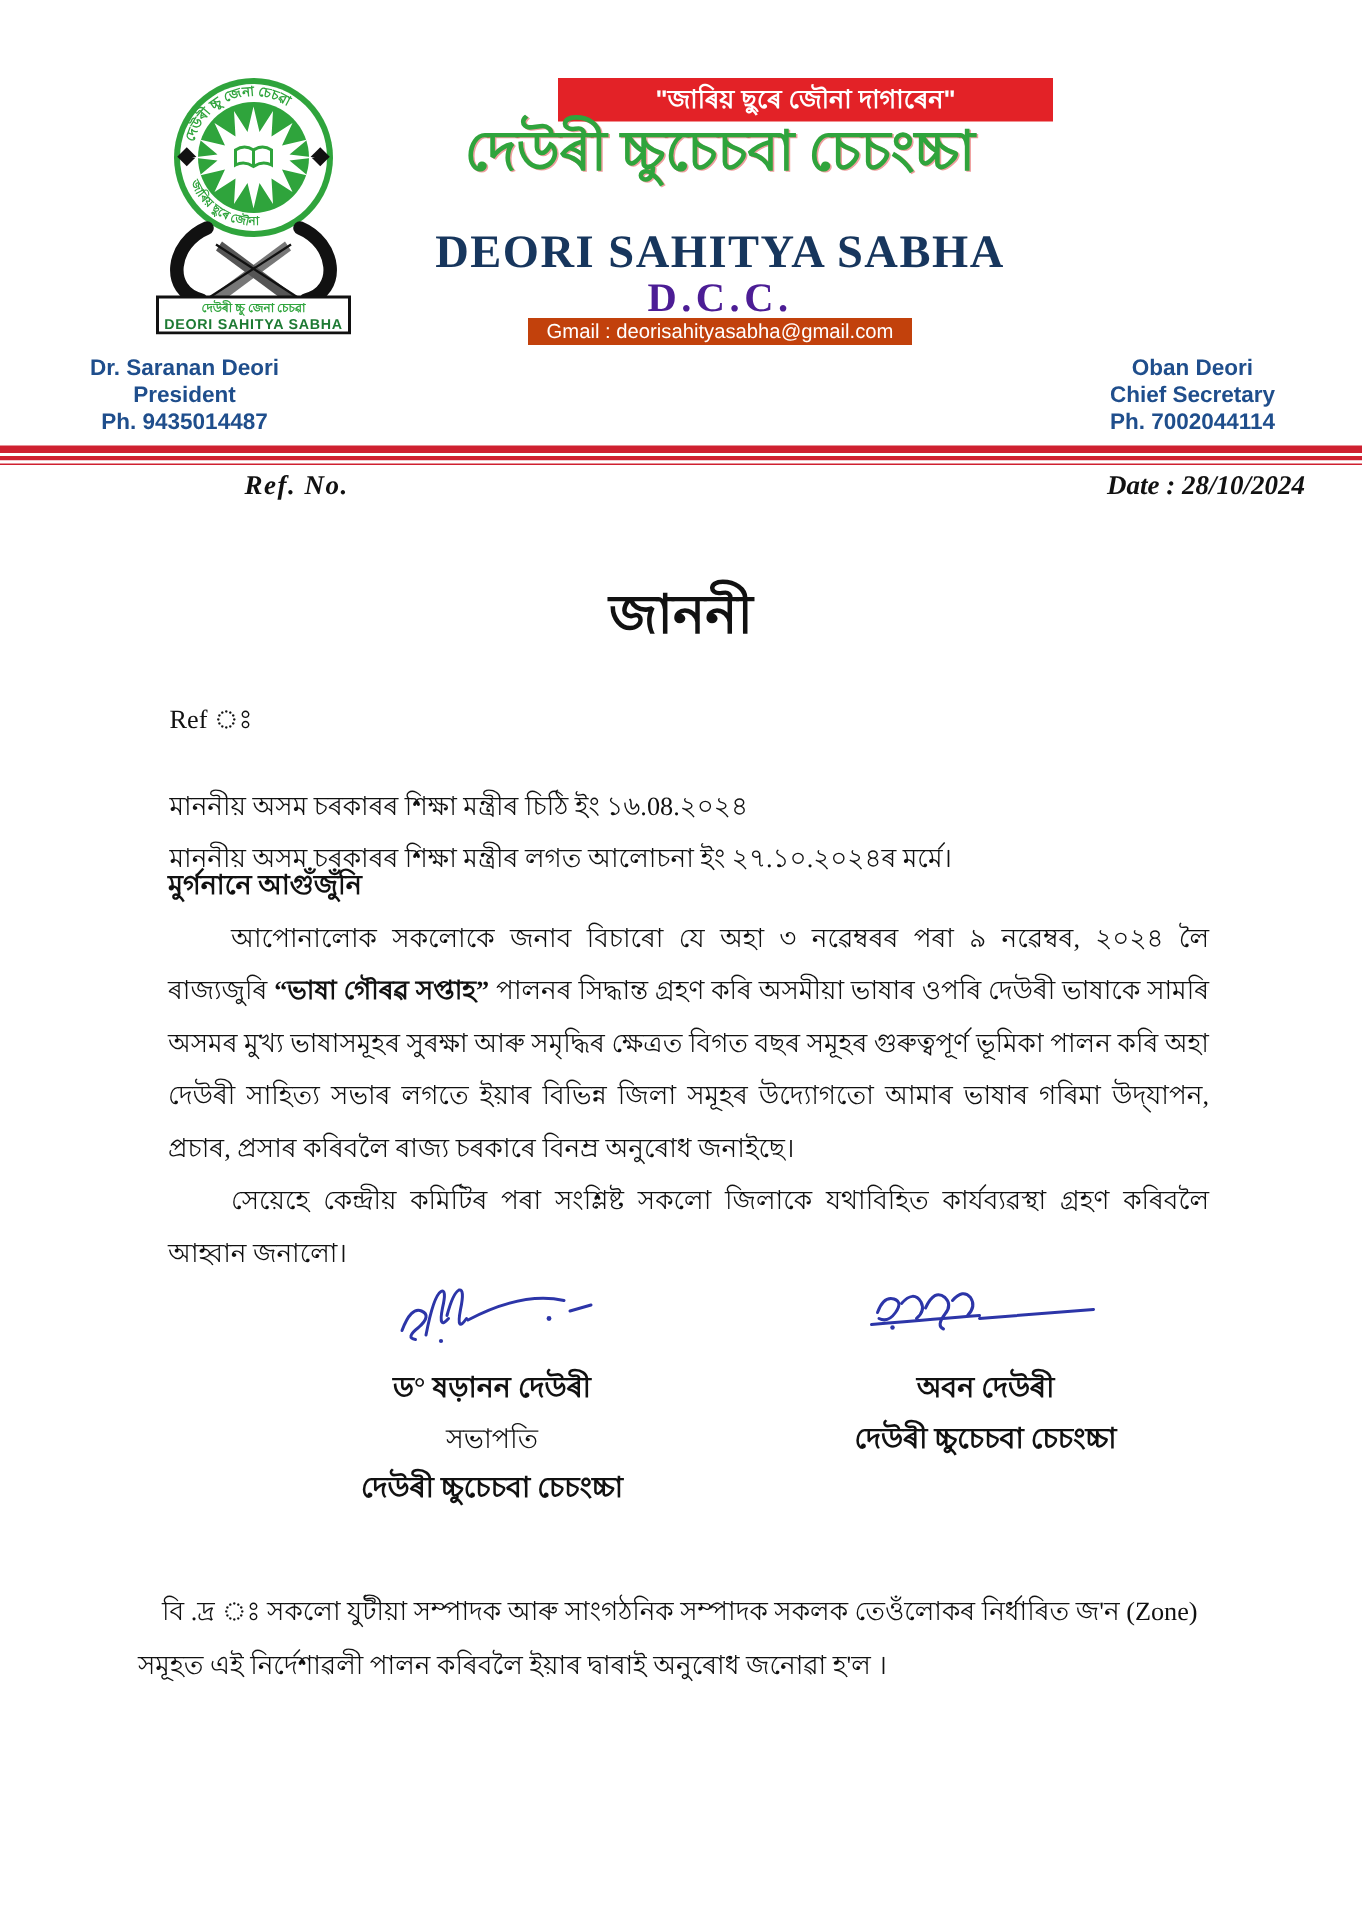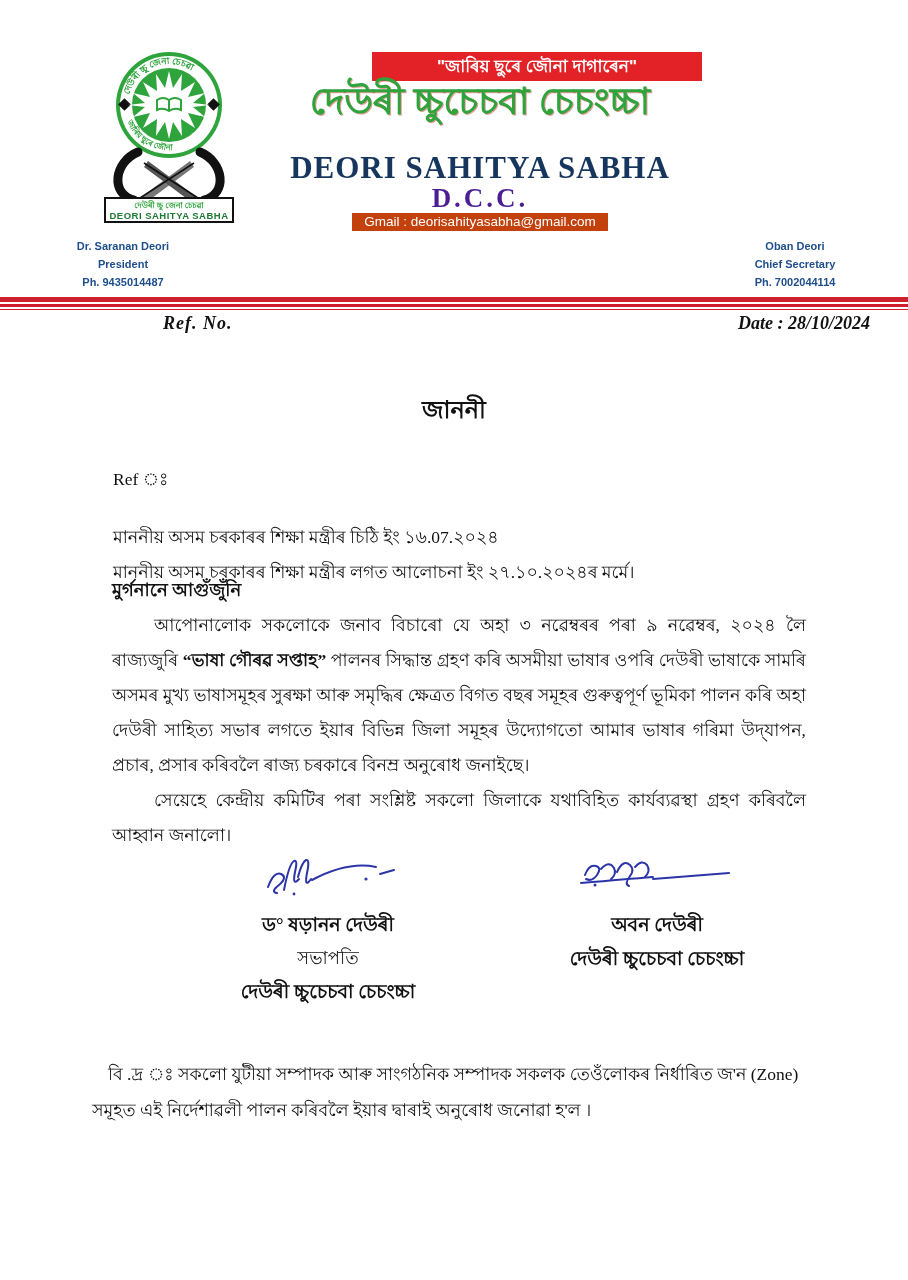--- a/index.html
+++ b/index.html
@@ -53,21 +53,21 @@
   }
   .estd-row span{margin:0 19px;}
   .addr{
     position:absolute;left:160px;top:252px;width:640px;text-align:center;
     font-family:"Liberation Sans","DejaVu Sans",sans-serif;
     font-weight:bold;font-size:12.8px;line-height:14.5px;color:#000;
   }
   .contact{
     position:absolute;top:237px;width:190px;text-align:center;
     font-family:"Liberation Sans","DejaVu Sans",sans-serif;
-    color:#1f4e8c;font-size:11px;line-height:18px;font-weight:bold;
+    color:#1f4e8c;font-size:15px;line-height:18px;font-weight:bold;
   }
   .contact.left{left:28px;}
   .contact.right{right:18px;}
   
   .red-rule{position:absolute;left:0;top:297px;width:908px;}
   .red-rule .r1{height:5px;background:#cf2030;}
   .red-rule .g1{height:2px;background:#fff;}
   .red-rule .r2{height:3px;background:#cf2030;}
   .red-rule .g2{height:2px;background:#fff;}
   .red-rule .r3{height:1px;background:#cf2030;}
@@ -77,21 +77,21 @@
     font-family:"Liberation Serif",serif;letter-spacing:1px;
   }
   .dateline{
     position:absolute;right:38px;top:313px;
     font-style:italic;font-size:18px;font-weight:bold;
     font-family:"Liberation Serif",serif;
   }
   
   .doc-title{
     position:absolute;left:0;top:393px;width:908px;text-align:center;
-    font-size:24px;font-weight:bold;line-height:34px;
+    font-size:36px;font-weight:bold;line-height:34px;
   }
   .ref-block{
     position:absolute;left:113px;top:462px;width:700px;
     font-size:17.5px;line-height:35px;
   }
   .ref-block .row{display:flex;flex-direction:column;}
   .ref-block .lbl{width:58px;flex:0 0 58px;}
   .body-flow{
     position:absolute;left:112px;top:573px;width:694px;
     font-size:17.5px;line-height:35px;text-align:justify;
@@ -193,21 +193,21 @@
   </div>
   <div class="refno">Ref. No.</div>
   <div class="dateline">Date : 28/10/2024</div>
 
   <div class="doc-title">জাননী</div>
 
   <div class="ref-block">
     <div class="row">
       <span class="lbl">Ref ঃ</span>
       <div>
-        <div>মাননীয় অসম চৰকাৰৰ শিক্ষা মন্ত্ৰীৰ চিঠি ইং ১৬.07.২০২৪</div>
+        <div>মাননীয় অসম চৰকাৰৰ শিক্ষা মন্ত্ৰীৰ চিঠি ইং ১৬.08.২০২৪</div>
         <div>মাননীয় অসম চৰকাৰৰ শিক্ষা মন্ত্ৰীৰ লগত আলোচনা ইং ২৭.১০.২০২৪ৰ মৰ্মে।</div>
       </div>
     </div>
   </div>
 
   <div class="body-flow">
     <div class="salutation">মুৰ্গনানে আগুঁজুঁনি</div>
     <p><span>আপোনালোক সকলোকে জনাব বিচাৰো যে অহা ৩ নৱেম্বৰৰ পৰা ৯ নৱেম্বৰ, ২০২৪ লৈ ৰাজ্যজুৰি </span><span class="bold-inline">“ভাষা গৌৰৱ সপ্তাহ”</span><span> পালনৰ সিদ্ধান্ত গ্ৰহণ কৰি অসমীয়া ভাষাৰ ওপৰি দেউৰী ভাষাকে সামৰি অসমৰ মুখ্য ভাষাসমূহৰ সুৰক্ষা আৰু সমৃদ্ধিৰ ক্ষেত্ৰত বিগত বছৰ সমূহৰ গুৰুত্বপূৰ্ণ ভূমিকা পালন কৰি অহা দেউৰী সাহিত্য সভাৰ লগতে ইয়াৰ বিভিন্ন জিলা সমূহৰ উদ্যোগতো আমাৰ ভাষাৰ গৰিমা উদ্‌যাপন, প্ৰচাৰ, প্ৰসাৰ কৰিবলৈ ৰাজ্য চৰকাৰে বিনম্ৰ অনুৰোধ জনাইছে।</span></p>
     <p>সেয়েহে কেন্দ্ৰীয় কমিটিৰ পৰা সংশ্লিষ্ট সকলো জিলাকে যথাবিহিত কাৰ্যব্যৱস্থা গ্ৰহণ কৰিবলৈ আহ্বান জনালো।</p>
   </div>

